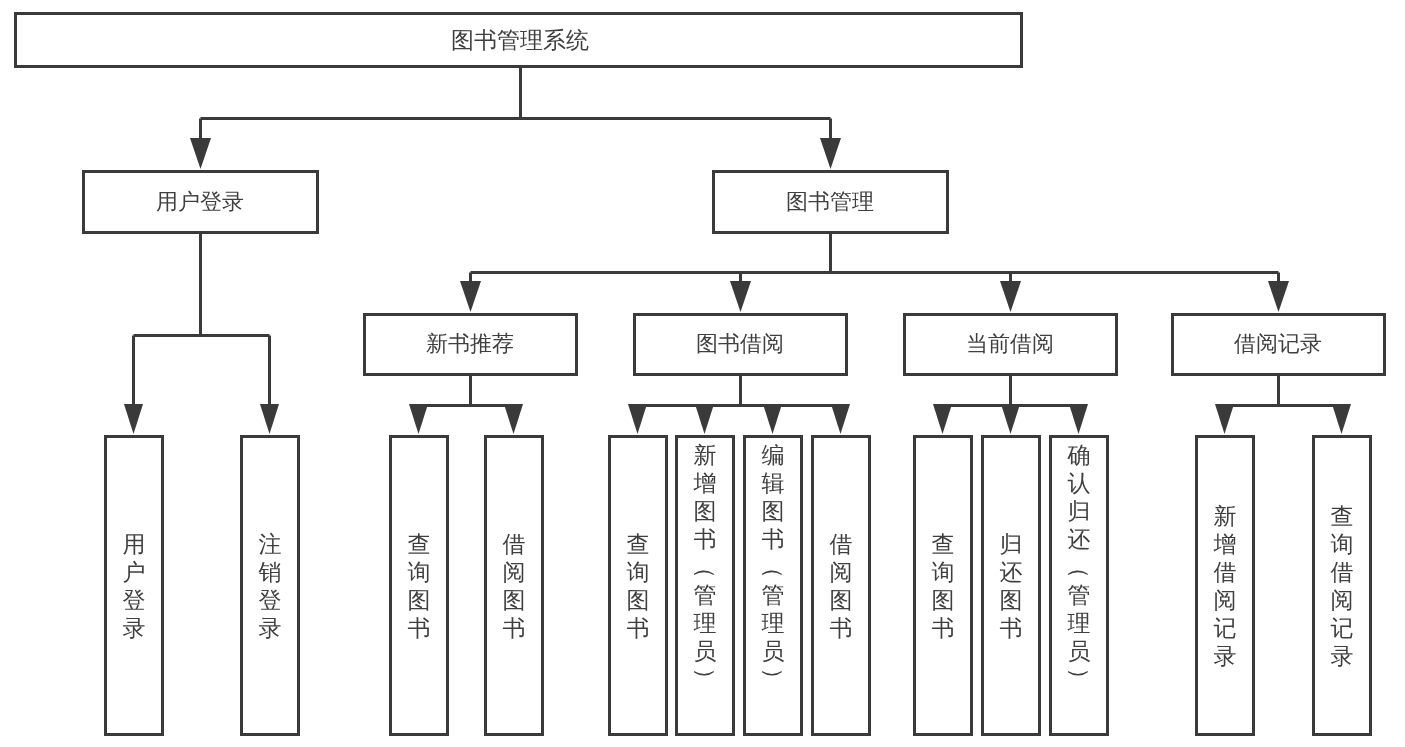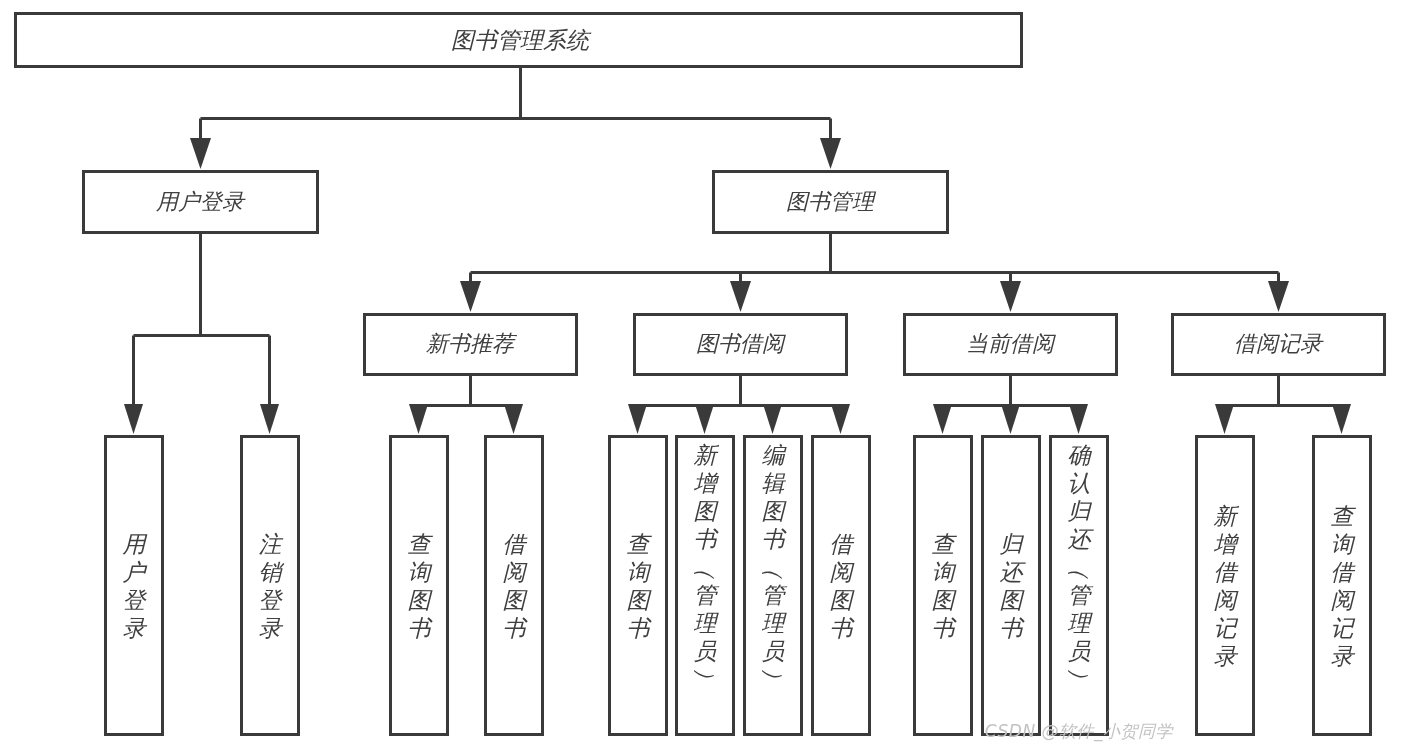--- a/index.html
+++ b/index.html
@@ -12,21 +12,20 @@
     width: 1405px;
     height: 747px;
     overflow: hidden;
     font-family: "DejaVu Sans", "Liberation Sans", sans-serif;
   }
   #diagram-canvas {
     position: relative;
     width: 1181px;
     height: 747px;
     background: #ffffff;
-    font-style: italic;
   }
   svg.diagram-svg {
     position: absolute;
     left: 0;
     top: 0;
     width: 1405px;
     height: 747px;
     display: block;
   }
   .node-box {
@@ -309,14 +308,13 @@
     </div>
   <div class="vlabel-wrap" style="left:1313px; top:437px; width:58px; height:298px;">
       <span class="vchar">查</span>
       <span class="vchar">询</span>
       <span class="vchar">借</span>
       <span class="vchar">阅</span>
       <span class="vchar">记</span>
       <span class="vchar">录</span>
     </div>
 
-  <div class="watermark">CSDN @软件_小贺同学</div>
 </div>
 
 </body></html>

